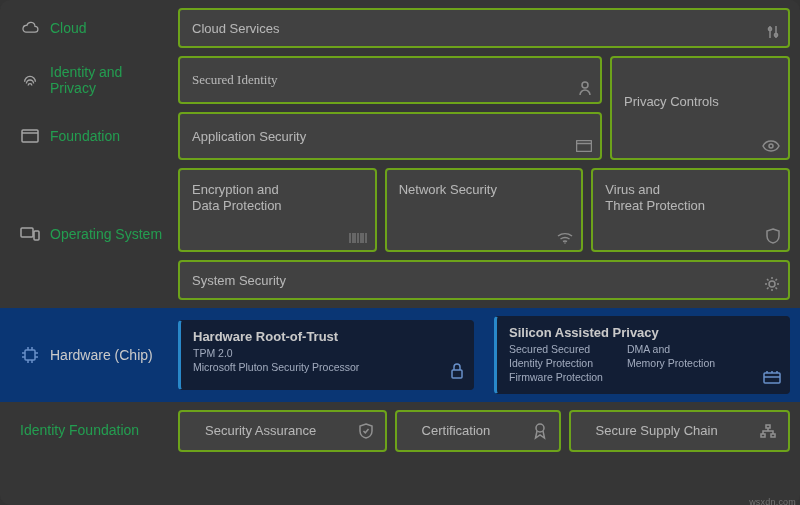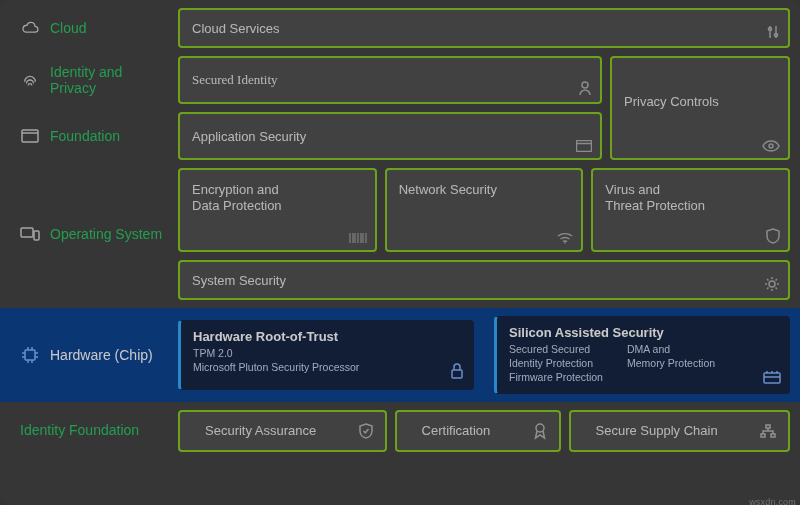--- a/index.html
+++ b/index.html
@@ -256,21 +256,21 @@
       <div class="sub">TPM 2.0</div>
       <div class="sub">Microsoft Pluton Security Processor</div>
       <span class="ci">
         <svg width="16" height="18" viewBox="0 0 16 18">
               <rect x="3" y="8" width="10" height="8" rx="1"></rect>
               <path d="M5 8V5a3 3 0 0 1 6 0v3"></path>
             </svg>
       </span>
     </div>
     <div class="hw-card">
-      <div class="title">Silicon Assisted Security</div>
+      <div class="title">Silicon Assisted Privacy</div>
       <div class="cols">
         <div>
           <div class="sub">Secured Secured</div>
           <div class="sub">Identity Protection</div>
           <div class="sub">Firmware Protection</div>
         </div>
         <div>
           <div class="sub">DMA and</div>
           <div class="sub">Memory Protection</div>
         </div>

